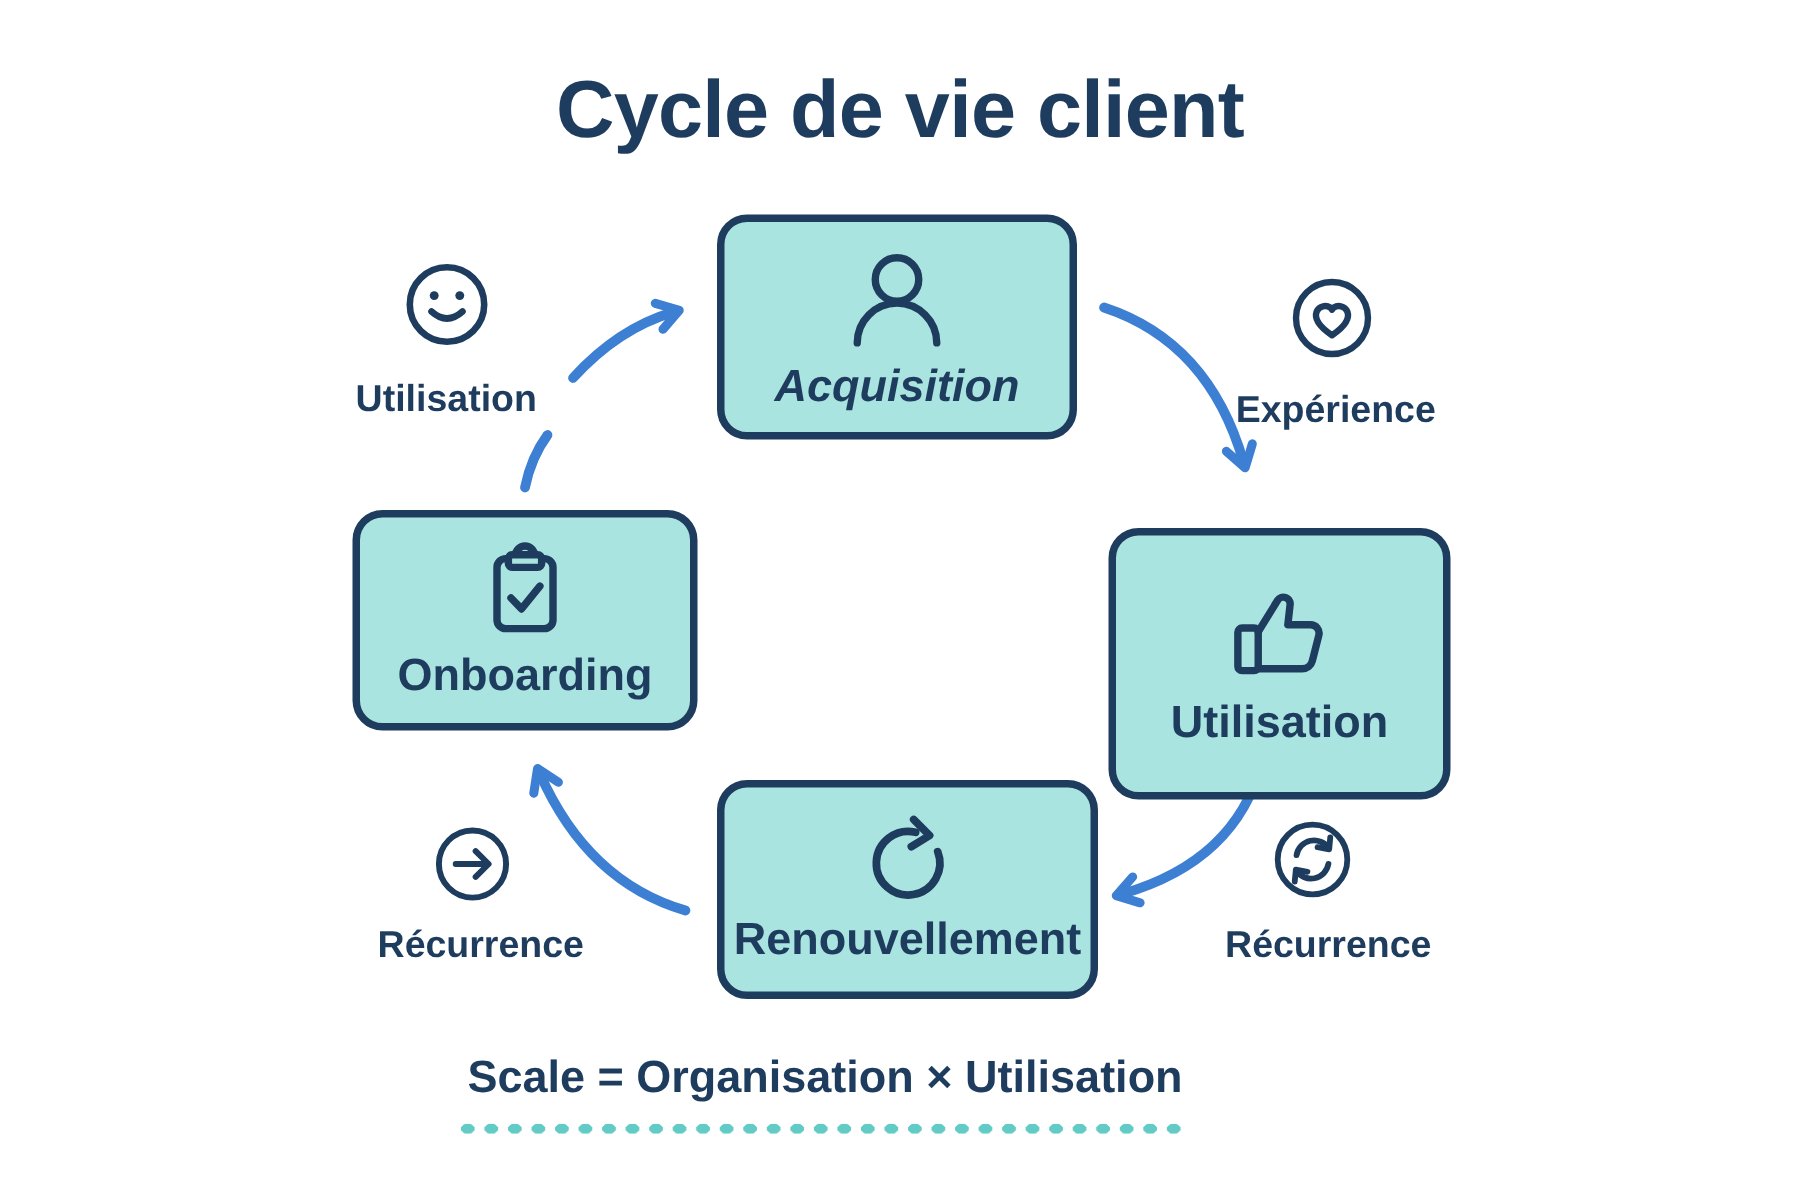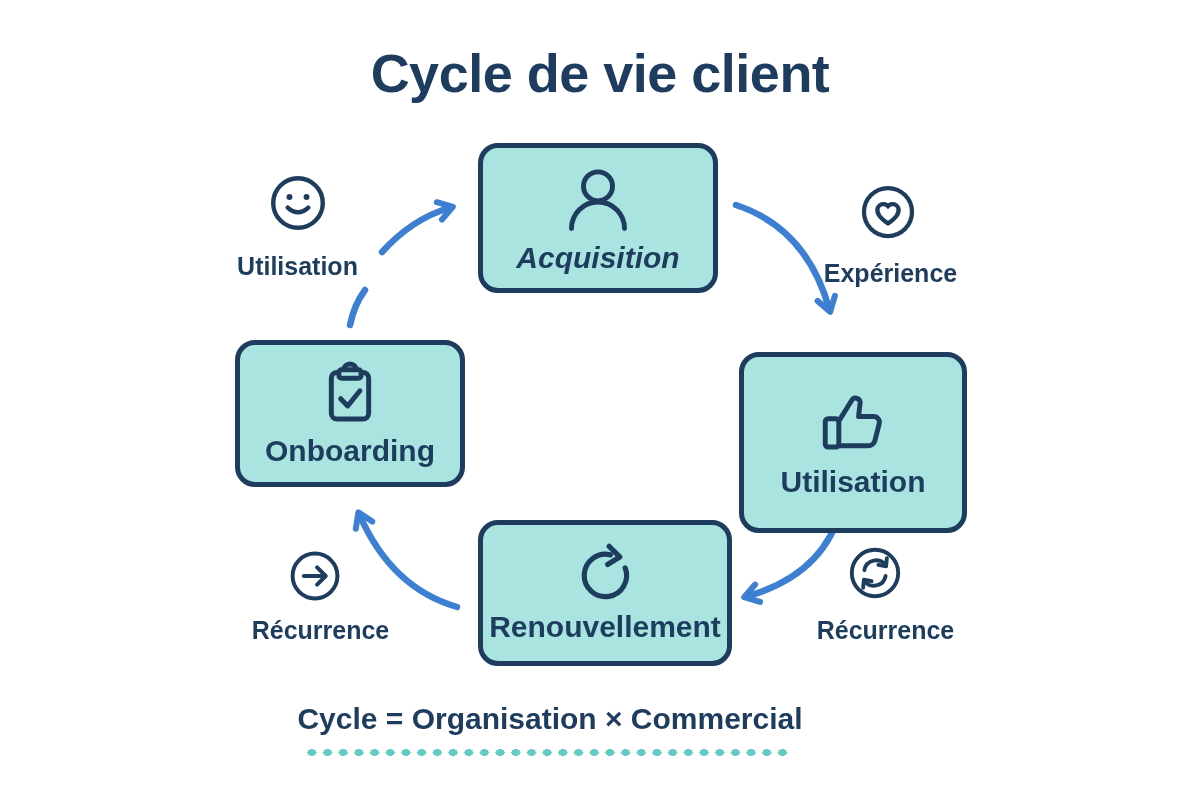--- a/index.html
+++ b/index.html
@@ -150,14 +150,14 @@
   <svg viewBox="0 0 24 24" width="56" height="56">
     <g class="ico-stroke" stroke-width="1.7">
       <circle cx="12" cy="12" r="9.6"></circle>
       <path d="M7.2 12 H 16.4"></path>
       <path d="M12.9 8.3 L 16.6 12 L 12.9 15.7"></path>
     </g>
   </svg>
 </span>
 <div class="abs conn-label" style="left:218px; top:616px; width:205px;">Récurrence</div>
 
-<div class="abs footer-text">Cycle = Organisation × Commercial</div>
+<div class="abs footer-text">Scale = Organisation × Utilisation</div>
 <div class="abs dotted-line"></div>
 
 </body></html>

